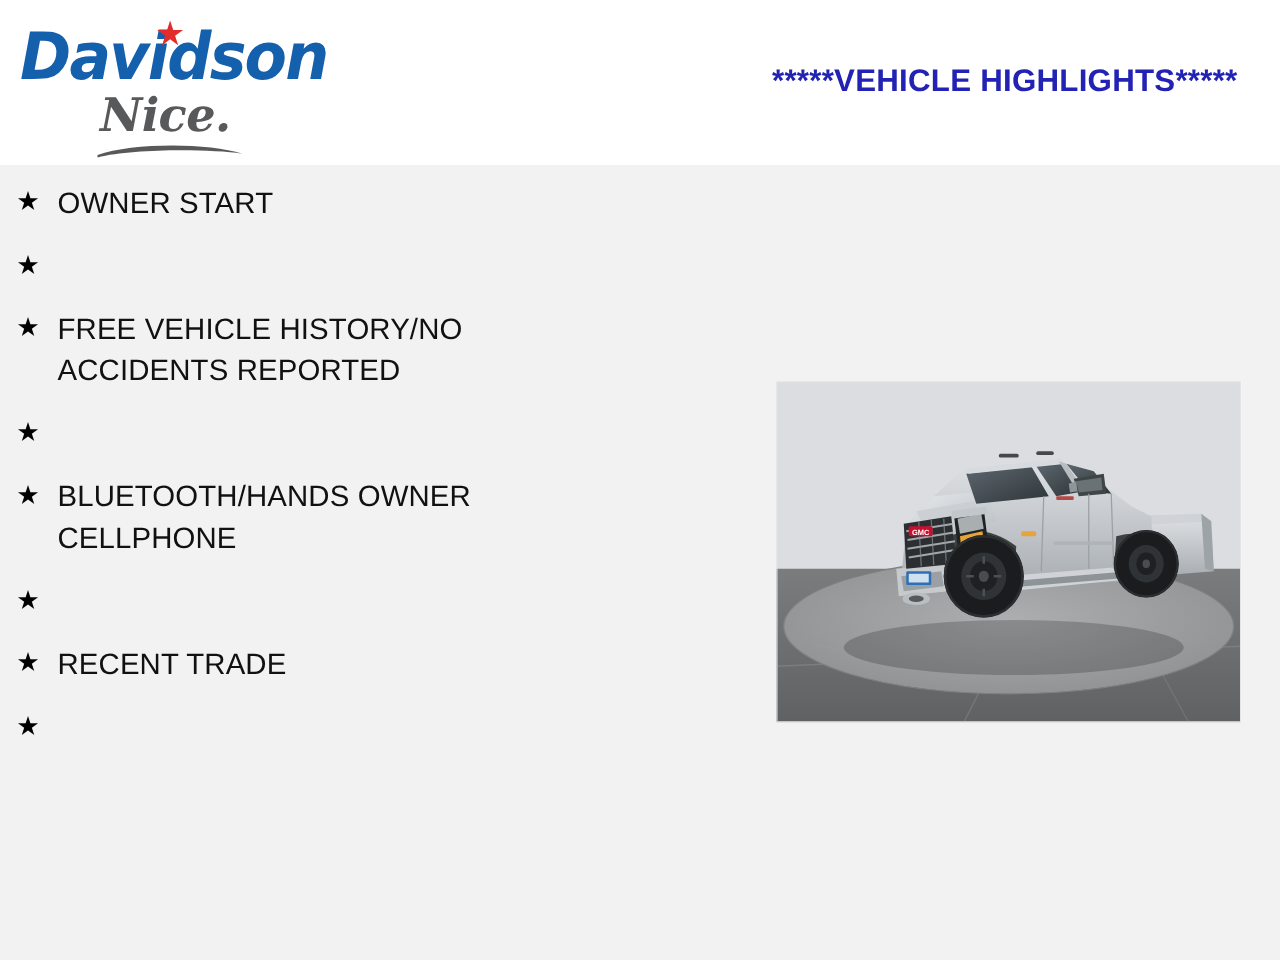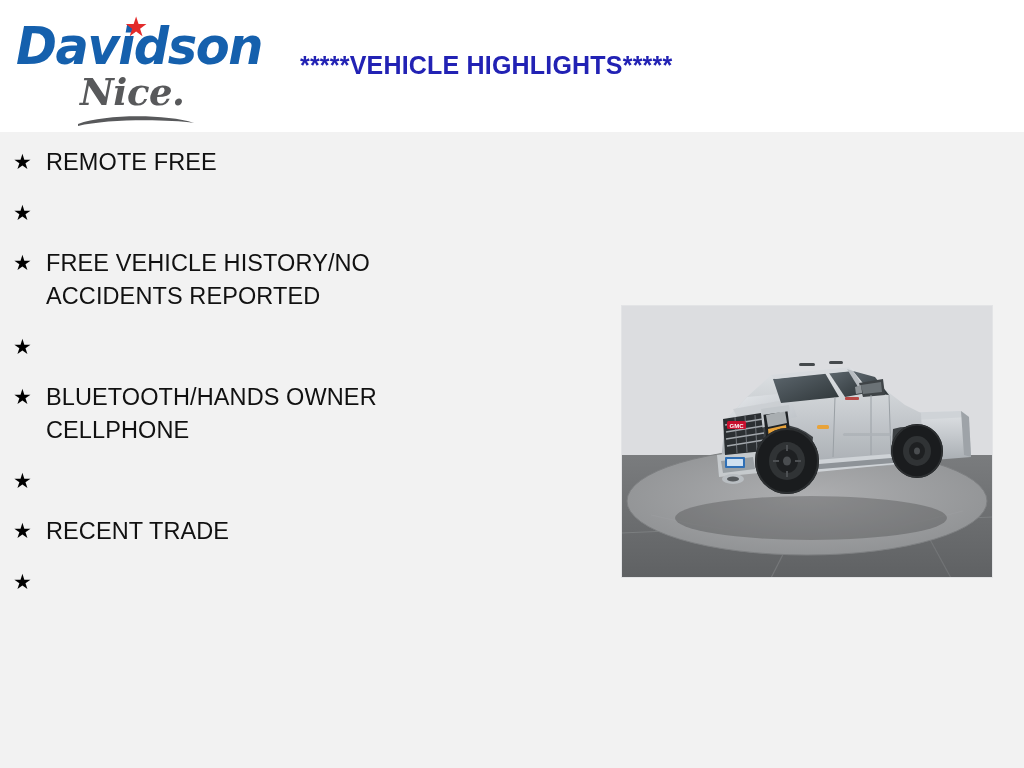--- a/index.html
+++ b/index.html
@@ -91,21 +91,21 @@
     overflow: hidden;
   }
   .logo-swoosh svg { display: block; }
 
   
   .page-title {
     position: absolute;
     left: 300px;
     top: 50px;
     width: 690px;
-    text-align: left;
+    text-align: right;
     font-family: "Liberation Sans", sans-serif;
     font-weight: bold;
     font-size: 25px;
     line-height: 30px;
     letter-spacing: 0.2px;
     color: #2222b4;
     white-space: nowrap;
   }
 
   
@@ -184,21 +184,21 @@
     </div>
 
     <div class="page-title">*****VEHICLE HIGHLIGHTS*****</div>
   </div>
 
   <div class="content">
 
     <ul class="highlights">
       <li class="highlight-item">
         <span class="bullet-star">★</span>
-        <span class="highlight-text">REMOTE FREE</span>
+        <span class="highlight-text">OWNER START</span>
       </li>
       <li class="highlight-item">
         <span class="bullet-star">★</span>
       </li>
       <li class="highlight-item">
         <span class="bullet-star">★</span>
         <span class="highlight-text">FREE VEHICLE HISTORY/NO ACCIDENTS REPORTED</span>
       </li>
       <li class="highlight-item">
         <span class="bullet-star">★</span>

